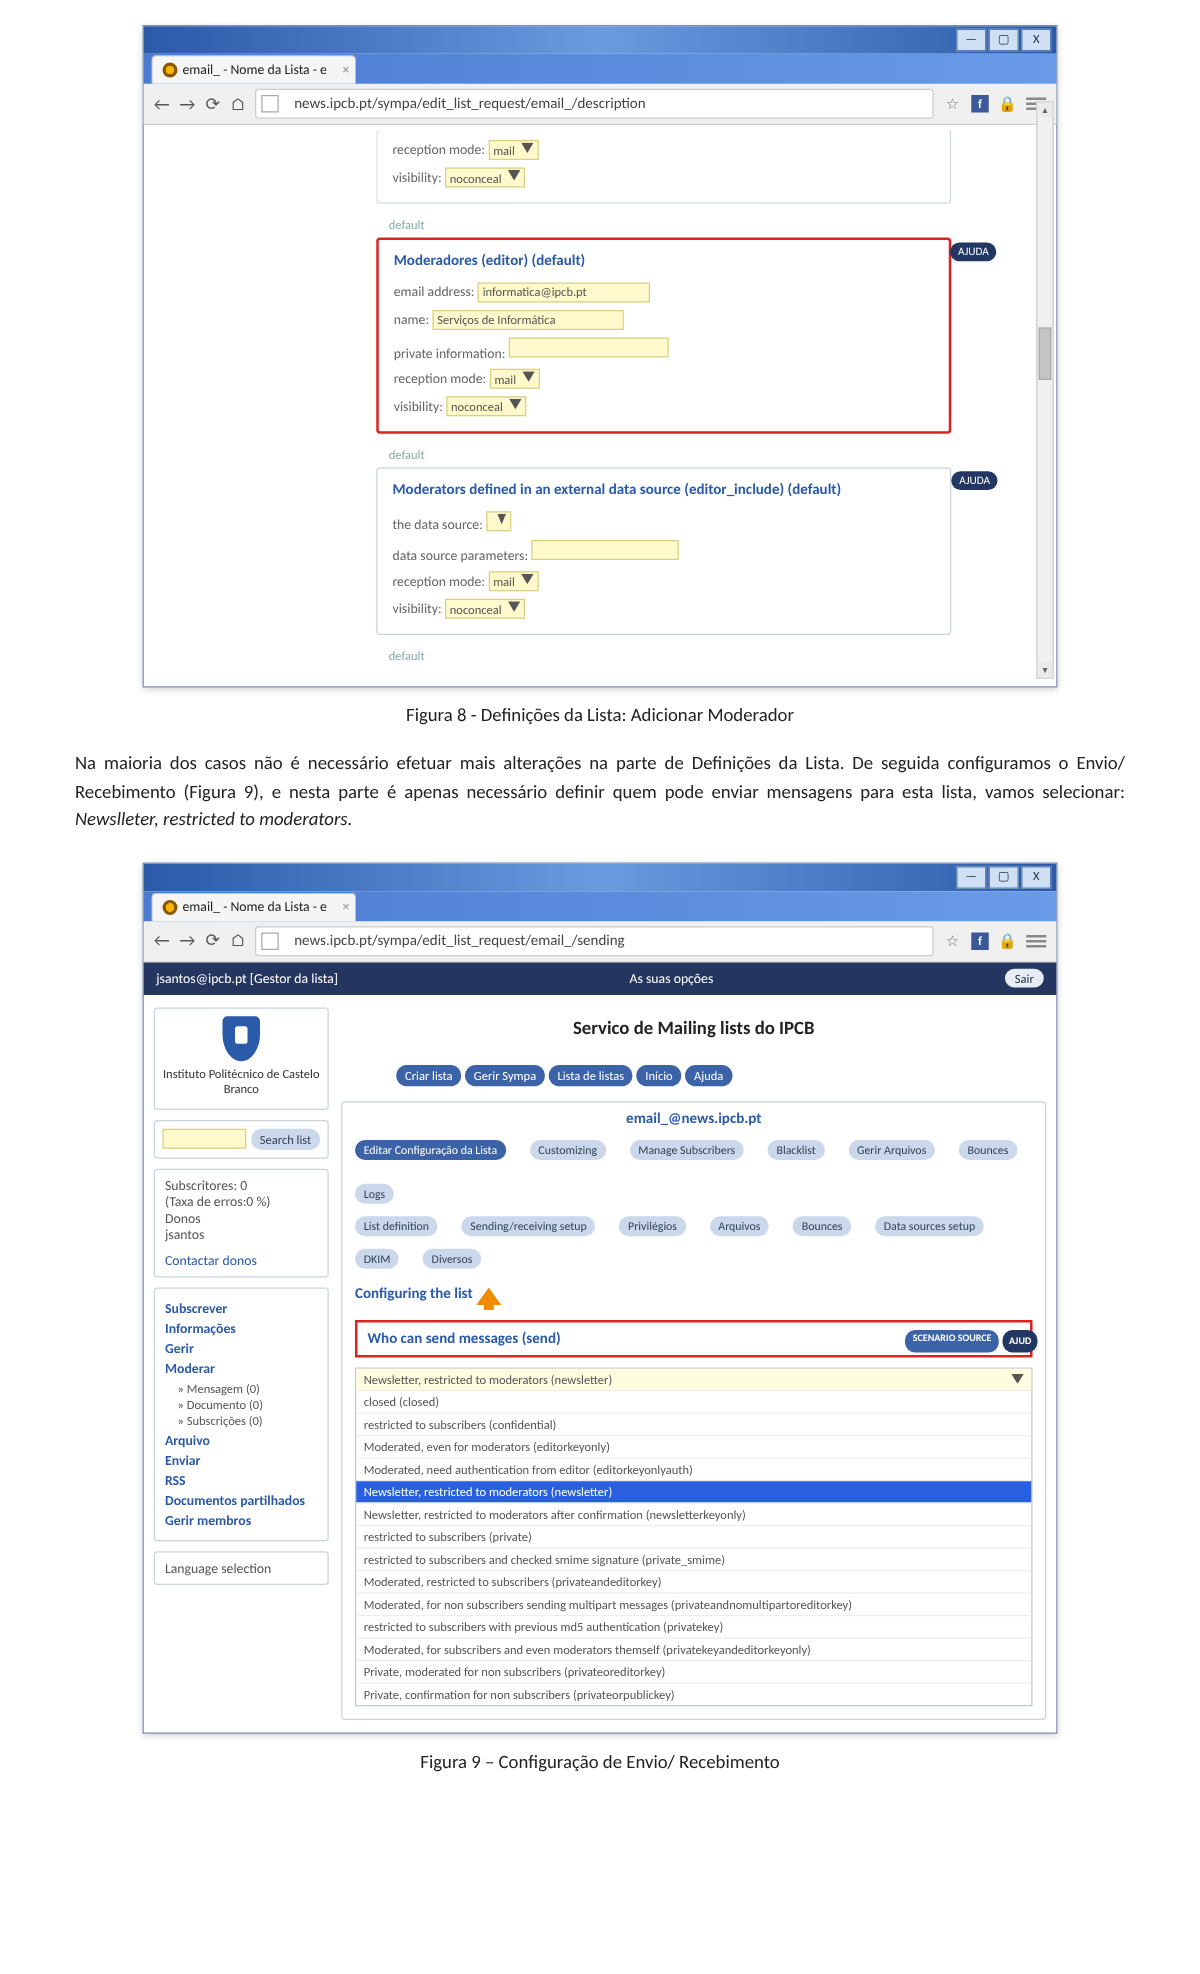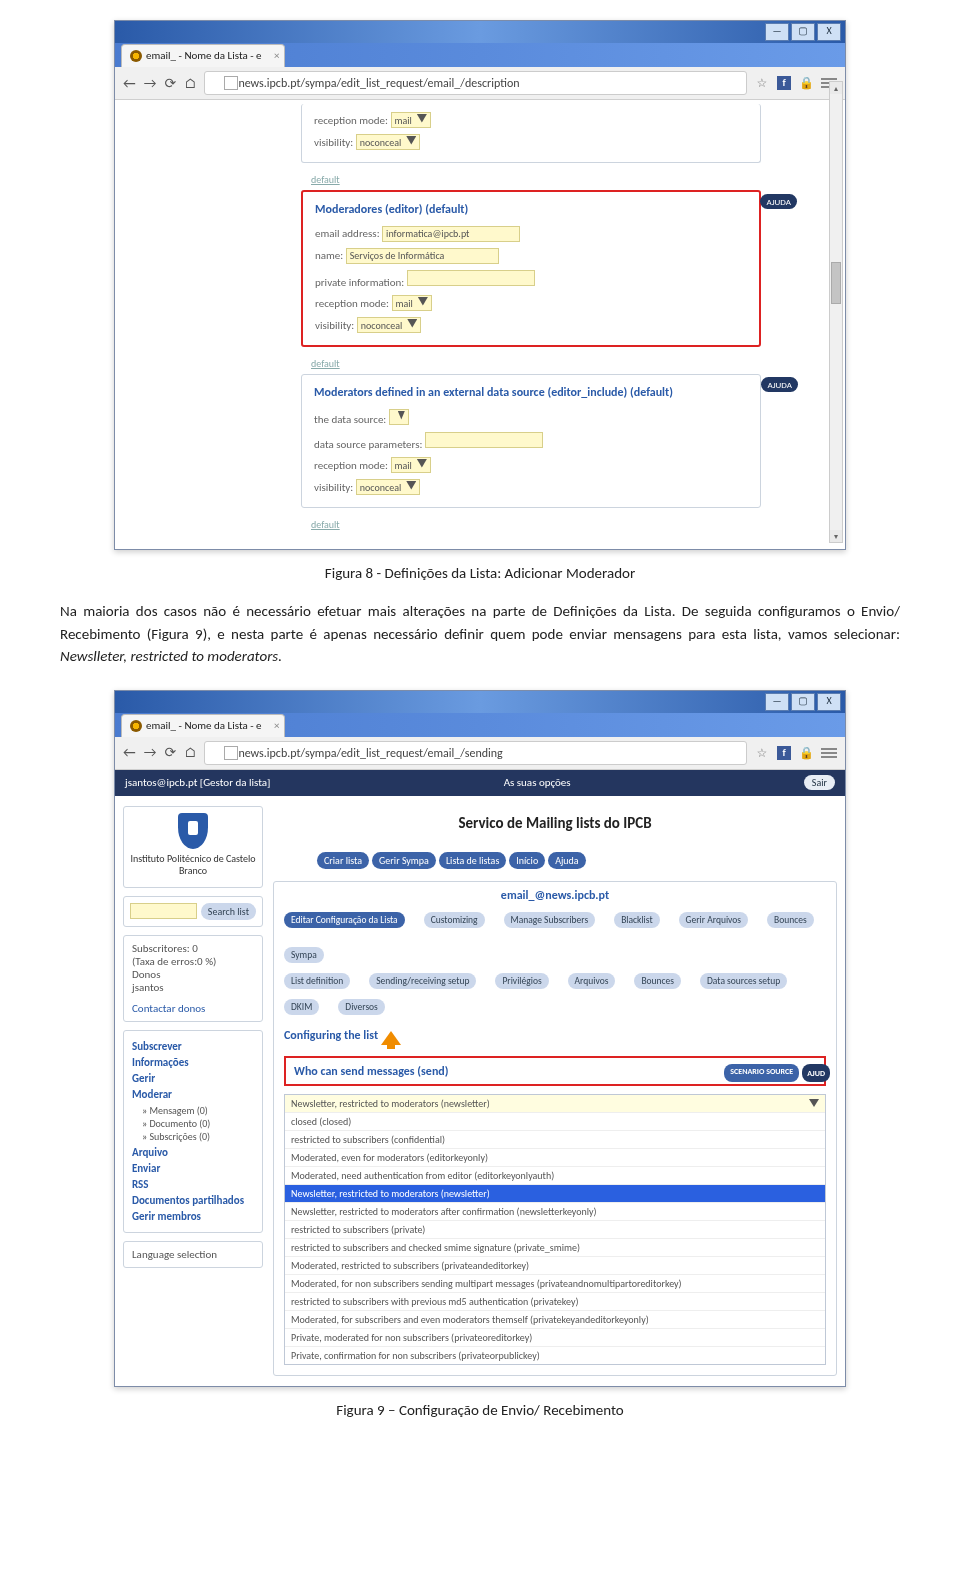--- a/index.html
+++ b/index.html
@@ -8,38 +8,38 @@
   .browser { width:730px; margin:0 auto; border:1px solid #7d8ca8; background:#fff; box-shadow:0 2px 6px rgba(0,0,0,.2); text-align:left; }
   .titlebar { height:22px; background:linear-gradient(to right,#2a5aa8,#6a9be0,#2a5aa8); position:relative; }
   .winbtns { position:absolute; right:4px; top:2px; display:flex; gap:2px; }
   .winbtn { width:22px; height:16px; background:#cfe0f5; border:1px solid #5a7cb0; font-size:10px; text-align:center; line-height:14px; color:#234; }
   .stars { height:24px; background:linear-gradient(to right,#4a7bd0,#6a9be8); position:relative; }
   .tab { position:absolute; left:6px; bottom:0; height:22px; background:#f5f5f5; border-radius:4px 4px 0 0; padding:0 22px 0 8px; font-size:11px; line-height:22px; border:1px solid #bbb; border-bottom:none; display:flex; align-items:center; gap:4px; }
   .tab .favicon { width:12px; height:12px; background:radial-gradient(circle,#f7b500 40%,#8b5a00 41%); border-radius:50%; }
   .tab .tabx { position:absolute; right:4px; font-size:11px; color:#888; }
   .toolbar { height:32px; background:#f0f0f0; border-bottom:1px solid #cfcfcf; display:flex; align-items:center; padding:0 8px; gap:8px; font-size:13px; color:#666; }
   .nav-ico { display:inline-block; color:#555; font-size:14px; }
-  .urlbox { flex:1; display:flex; align-items:center; height:22px; background:#fff; border:1px solid #ccc; border-radius:3px; padding:0 19px; font-size:12px; color:#444; gap:0; }
+  .urlbox { flex:1; display:flex; align-items:center; height:22px; background:#fff; border:1px solid #ccc; border-radius:3px; padding:0 4px; font-size:12px; color:#444; gap:12px; }
   .urlbox .pageico { width:12px; height:12px; border:1px solid #aaa; background:#fff; }
   .rico { width:14px; height:14px; font-size:12px; text-align:center; color:#777; }
   .fbico { width:14px; height:14px; background:#3b5998; color:#fff; font-size:10px; font-weight:bold; text-align:center; line-height:14px; }
   .burger { width:16px; display:flex; flex-direction:column; gap:2px; }
   .burger span { height:2px; background:#888; }
   .viewport { padding:4px 6px 14px 6px; font-size:11px; color:#555; }
   
   .sympa-col { width:460px; margin:0 auto 0 180px; }
   .formbox { border:1px solid #ccd4de; border-radius:3px; padding:10px 12px 6px 12px; margin-bottom:6px; position:relative; }
   .formbox.red { border:2px solid #d22; }
   .section-title { color:#2a5aa8; font-weight:bold; font-size:12px; margin-bottom:10px; }
   .fld { font-size:11px; margin:6px 0; }
   .fld label { color:#666; }
   .yellowinput { display:inline-block; background:#fff9cc; border:1px solid #d8cf8a; height:14px; padding:0 3px; font-size:10px; color:#555; line-height:14px; }
   .dd { display:inline-flex; align-items:center; background:#fff9cc; border:1px solid #d8cf8a; height:14px; padding:0 3px; font-size:10px; color:#555; }
   .dd .arrow { width:10px; height:12px; background:#555; margin-left:5px; clip-path:polygon(0 0,100% 0,50% 70%); }
-  .default-lbl { color:#8aa; font-size:10px; padding:4px 0 4px 10px;text-decoration:underline; }
+  .default-lbl { color:#8aa; font-size:10px; padding:4px 0 4px 10px; }
   .badge-aj { position:absolute; right:-38px; top:2px; background:#223863; color:#fff; font-size:9px; padding:2px 6px; border-radius:8px; }
   .vscroll { position:absolute; right:2px; top:60px; bottom:6px; width:12px; background:#f0f0f0; border:1px solid #ccc; }
   .vthumb { position:absolute; top:180px; left:1px; right:1px; height:40px; background:#c4c4c4; border:1px solid #aaa; }
   .vsbtn { position:absolute; left:0; right:0; height:12px; background:#eaeaea; color:#666; font-size:8px; text-align:center; line-height:12px; }
   .caption { text-align:center; margin:14px 0 18px 0; font-size:15px; }
   .bodytext { text-align:justify; line-height:1.5; font-size:15px; margin:0 0 22px 0; }
   .italic { font-style:italic; }
   
   .topstrip { height:26px; background:#24365f; color:#fff; font-size:11px; display:flex; align-items:center; padding:0 10px; justify-content:space-between; }
   .btn-pill-white { background:#e8edf5; color:#234; font-size:10px; padding:1px 8px; border-radius:8px; }
@@ -268,21 +268,21 @@
             </div>
       <div class="listbox" style="margin-top:12px">
         <div class="listname">email_@news.ipcb.pt</div>
         <div class="tabsrow" id="tabs1">
                 <span class="tabpill active">Editar Configuração da Lista</span>
                 <span class="tabpill">Customizing</span>
                 <span class="tabpill">Manage Subscribers</span>
                 <span class="tabpill">Blacklist</span>
                 <span class="tabpill">Gerir Arquivos</span>
                 <span class="tabpill">Bounces</span>
-                <span class="tabpill">Sympa</span>
+                <span class="tabpill">Logs</span>
               </div>
         <div class="tabsrow" id="tabs2">
                 <span class="tabpill">List definition</span>
                 <span class="tabpill">Sending/receiving setup</span>
                 <span class="tabpill">Privilégios</span>
                 <span class="tabpill">Arquivos</span>
                 <span class="tabpill">Bounces</span>
                 <span class="tabpill">Data sources setup</span>
               </div>
         <div class="tabsrow" id="tabs3">

